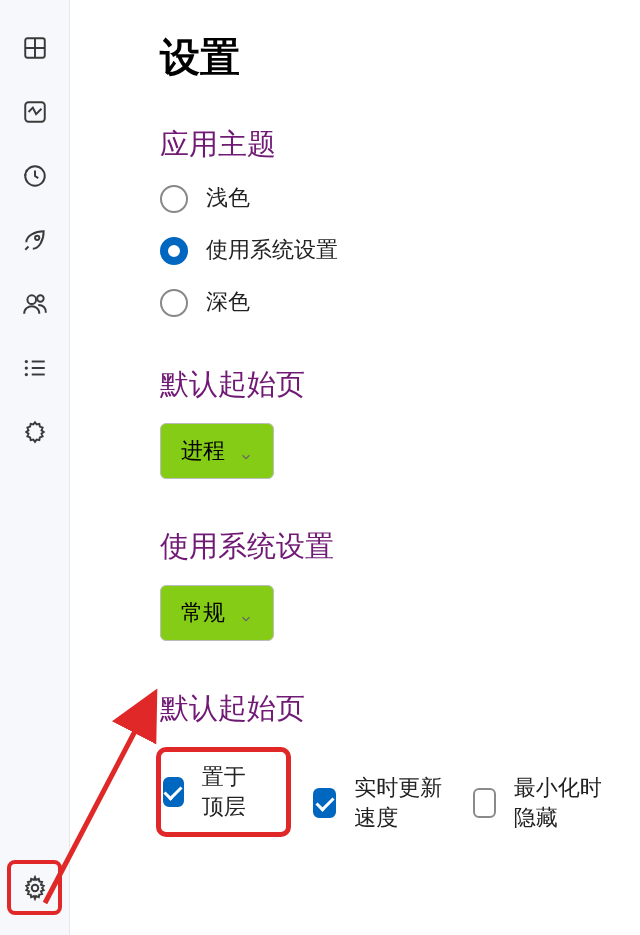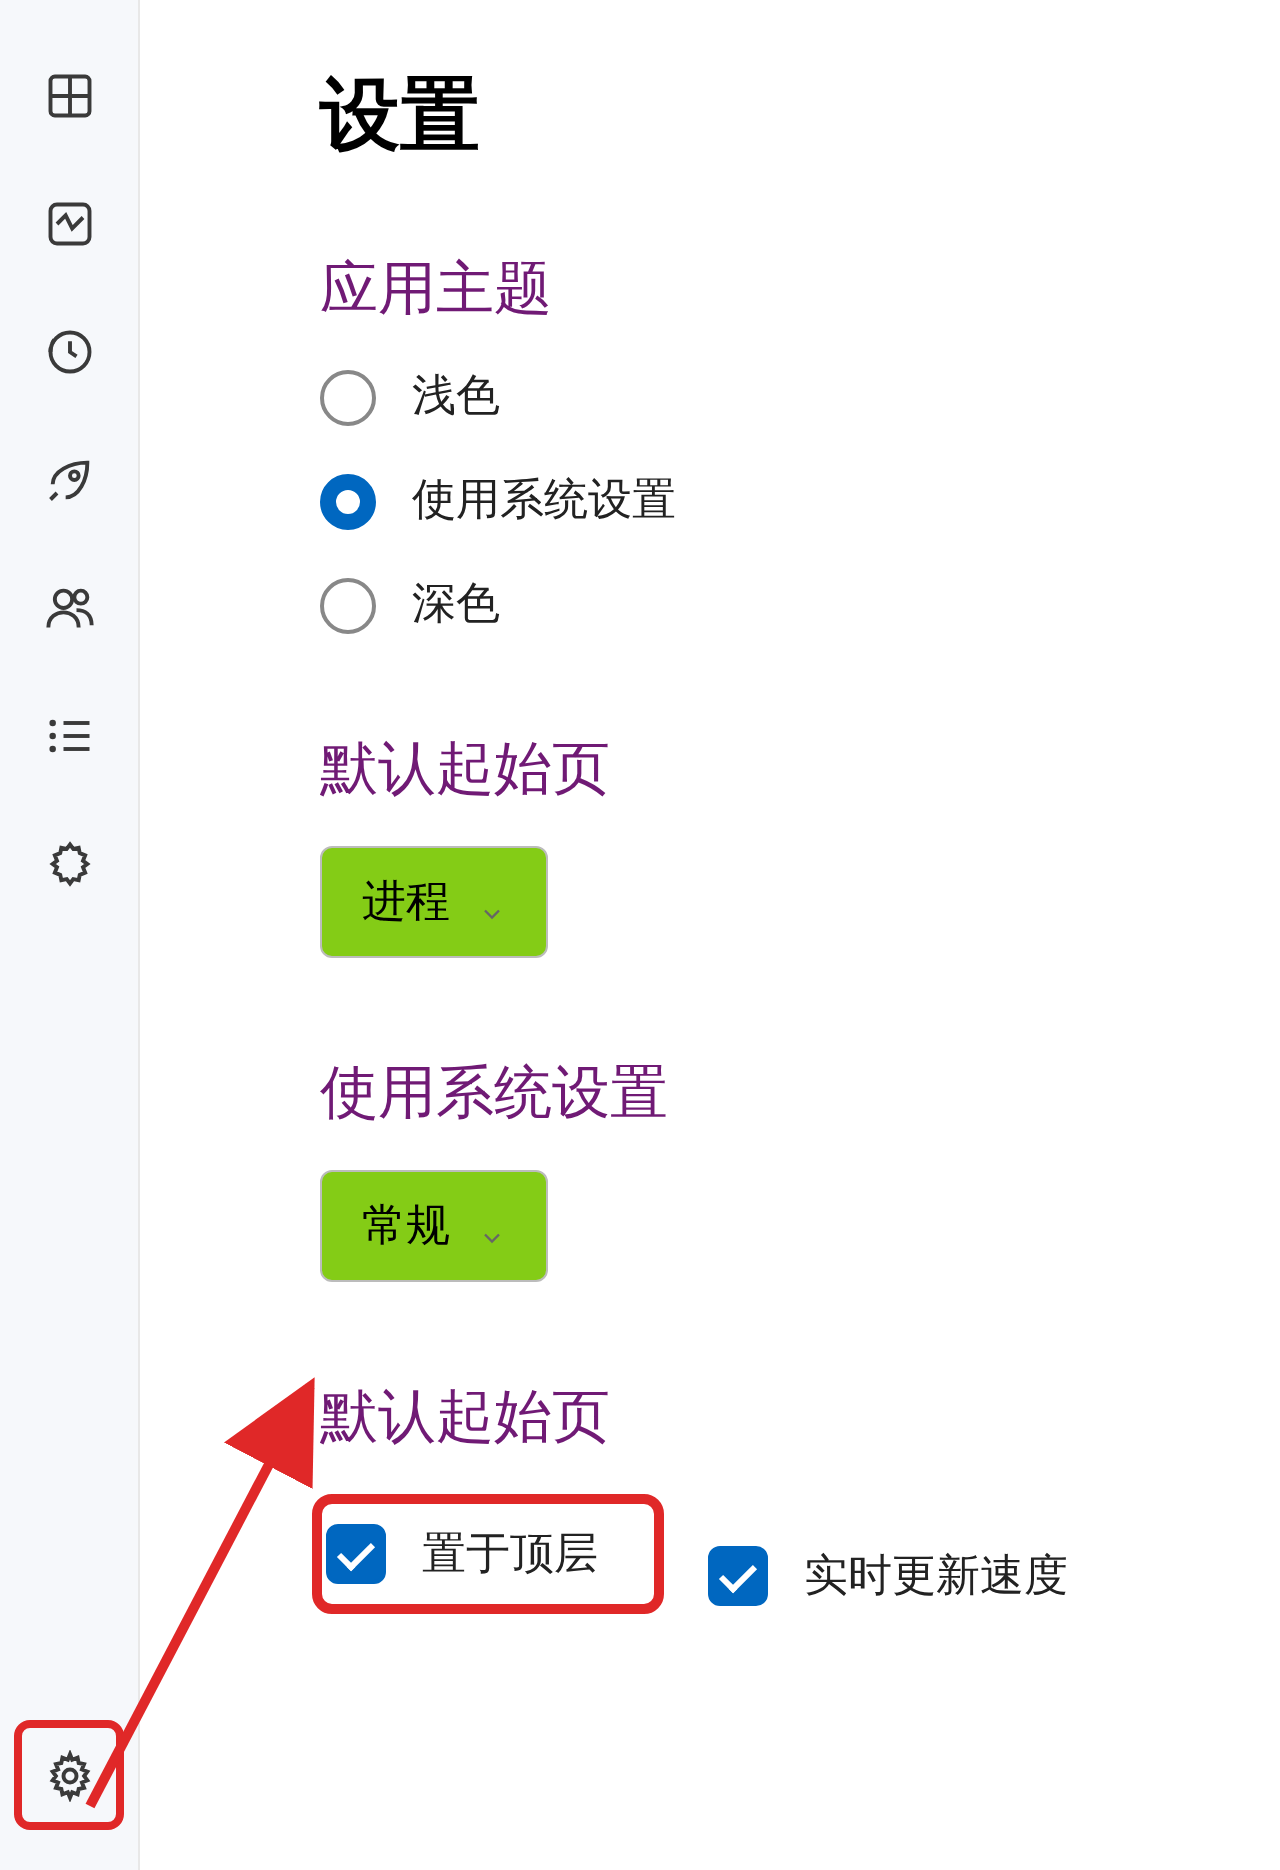--- a/index.html
+++ b/index.html
@@ -151,20 +151,24 @@
         <div class="checkbox-item" style="gap:18px;display:flex;align-items:center;">
           <div class="checkbox-box checked"></div>
           <div class="checkbox-label">置于顶层</div>
         </div>
       </div>
     </div>
     <div class="checkbox-item">
       <div class="checkbox-box checked"></div>
       <div class="checkbox-label">实时更新速度</div>
     </div>
+    <div class="checkbox-item">
+      <div class="checkbox-box"></div>
+      <div class="checkbox-label">最小化时隐藏</div>
+    </div>
   </div>
   
   
   
   
 </div>
 
 <svg class="arrow-svg arrow-overlay" viewBox="0 0 130 230">
   <defs>
     <marker id="arrowh" markerWidth="12" markerHeight="12" refX="9" refY="5" orient="auto">

